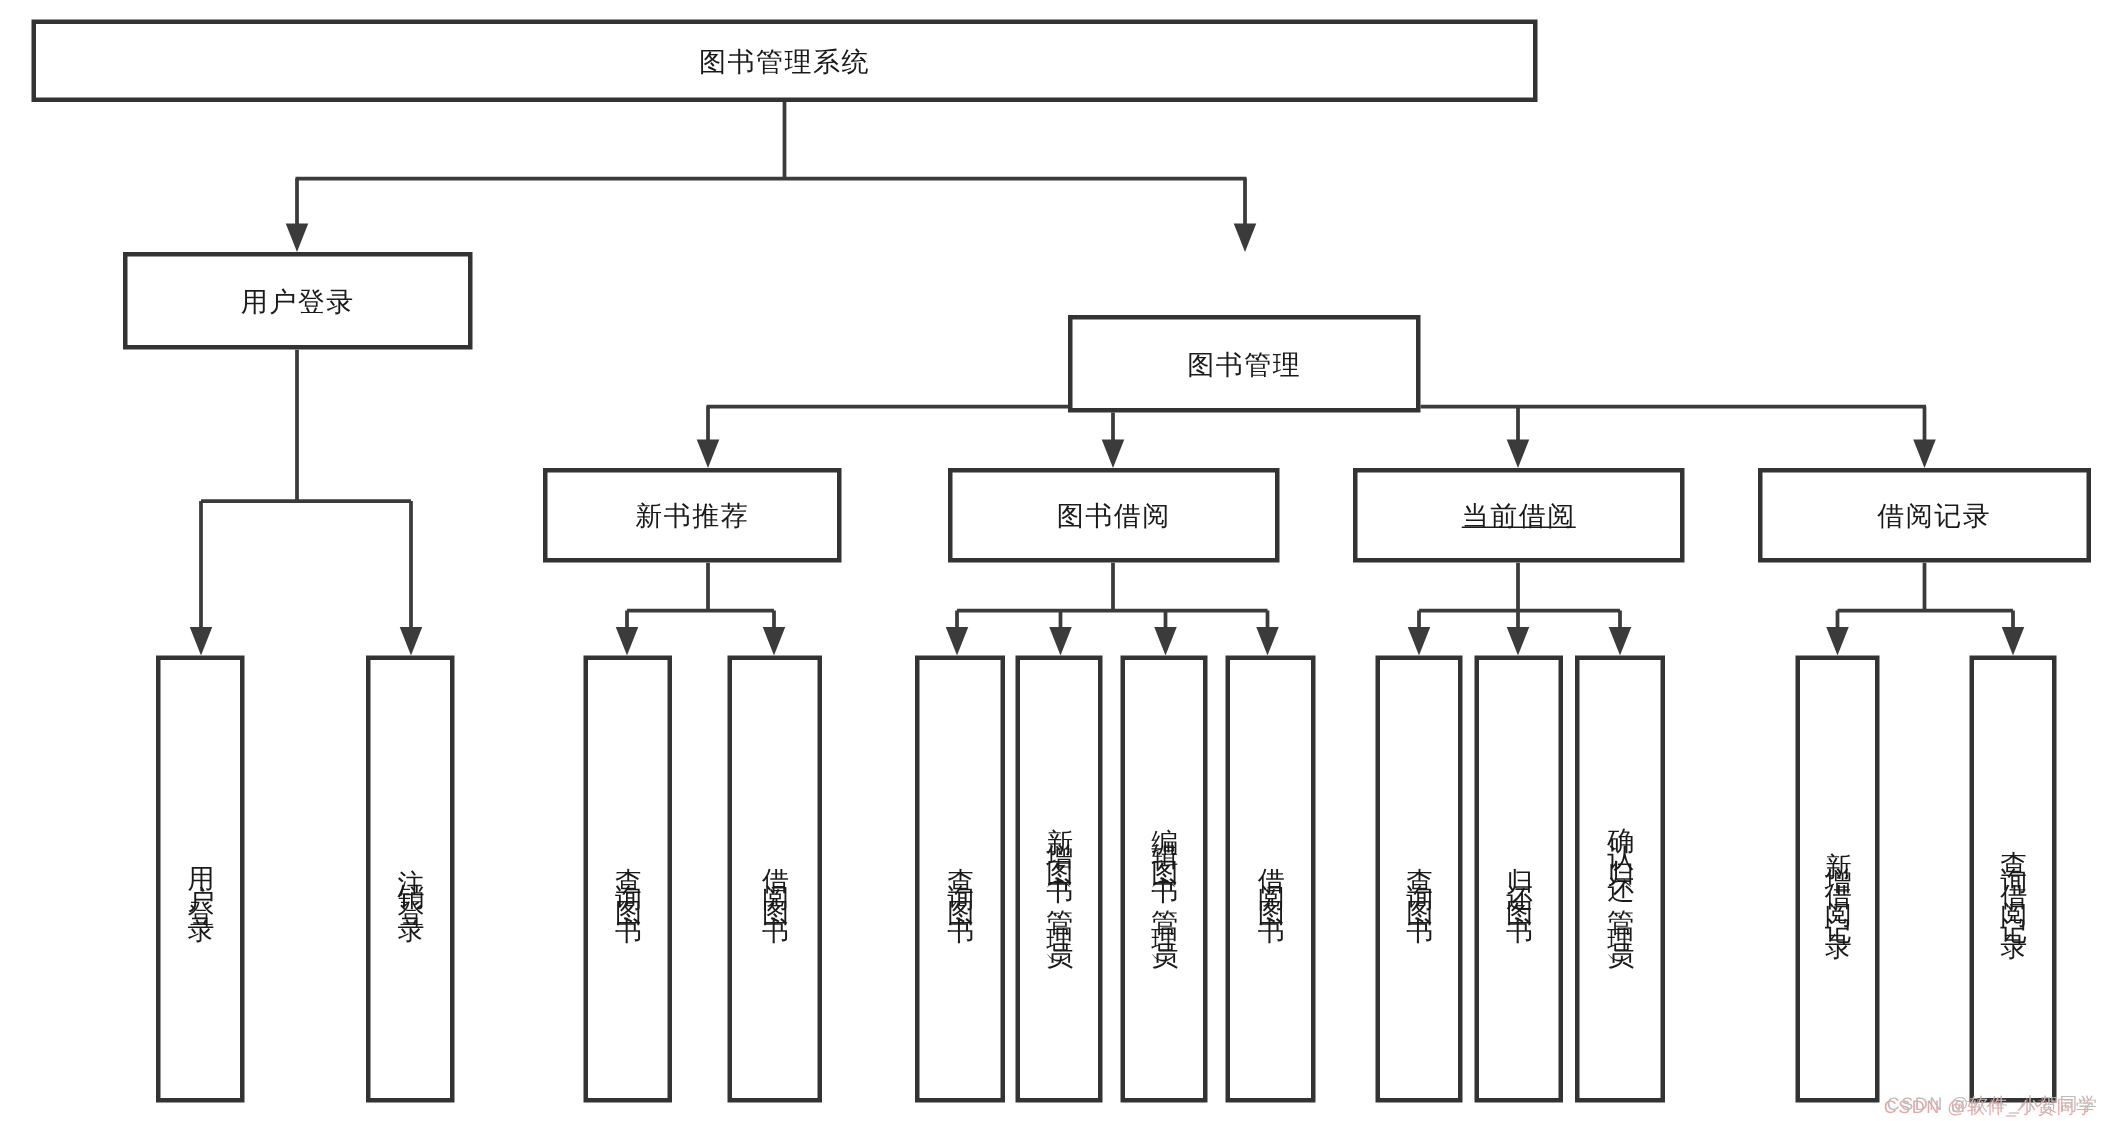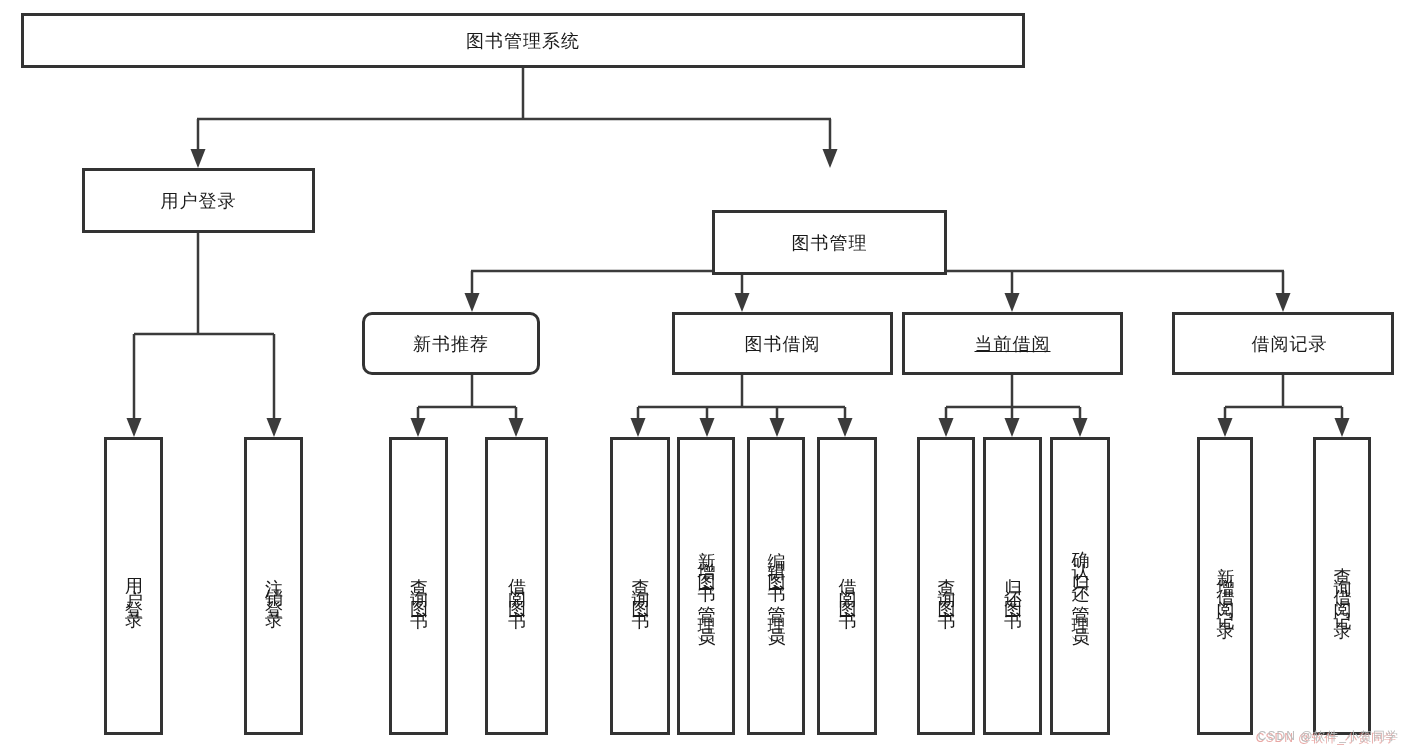--- a/index.html
+++ b/index.html
@@ -92,24 +92,24 @@
     <span>图书管理系统</span>
   </div>
 
   <div class="hnode" style="left:82px;top:168px;width:233px;height:65px;">
     <span>用户登录</span>
   </div>
   <div class="hnode" style="left:712px;top:168px;width:235px;height:65px;margin-top:42px;">
     <span>图书管理</span>
   </div>
 
-  <div class="hnode" style="left:362px;top:312px;width:178px;height:63px;border-radius:10px;">
+  <div class="hnode" style="left:362px;top:312px;width:199px;height:63px;">
     <span>新书推荐</span>
   </div>
-  <div class="hnode" style="left:632px;top:312px;width:221px;height:63px;margin-left:40px;">
+  <div class="hnode" style="left:632px;top:312px;width:221px;height:63px;">
     <span>图书借阅</span>
   </div>
   <div class="hnode" style="left:902px;top:312px;width:221px;height:63px;text-decoration:underline;">
     <span>当前借阅</span>
   </div>
   <div class="hnode" style="left:1172px;top:312px;width:222px;height:63px;padding-left:13px;">
     <span>借阅记录</span>
   </div>
 
   <div class="vnode" style="left:104px;width:59px;">

